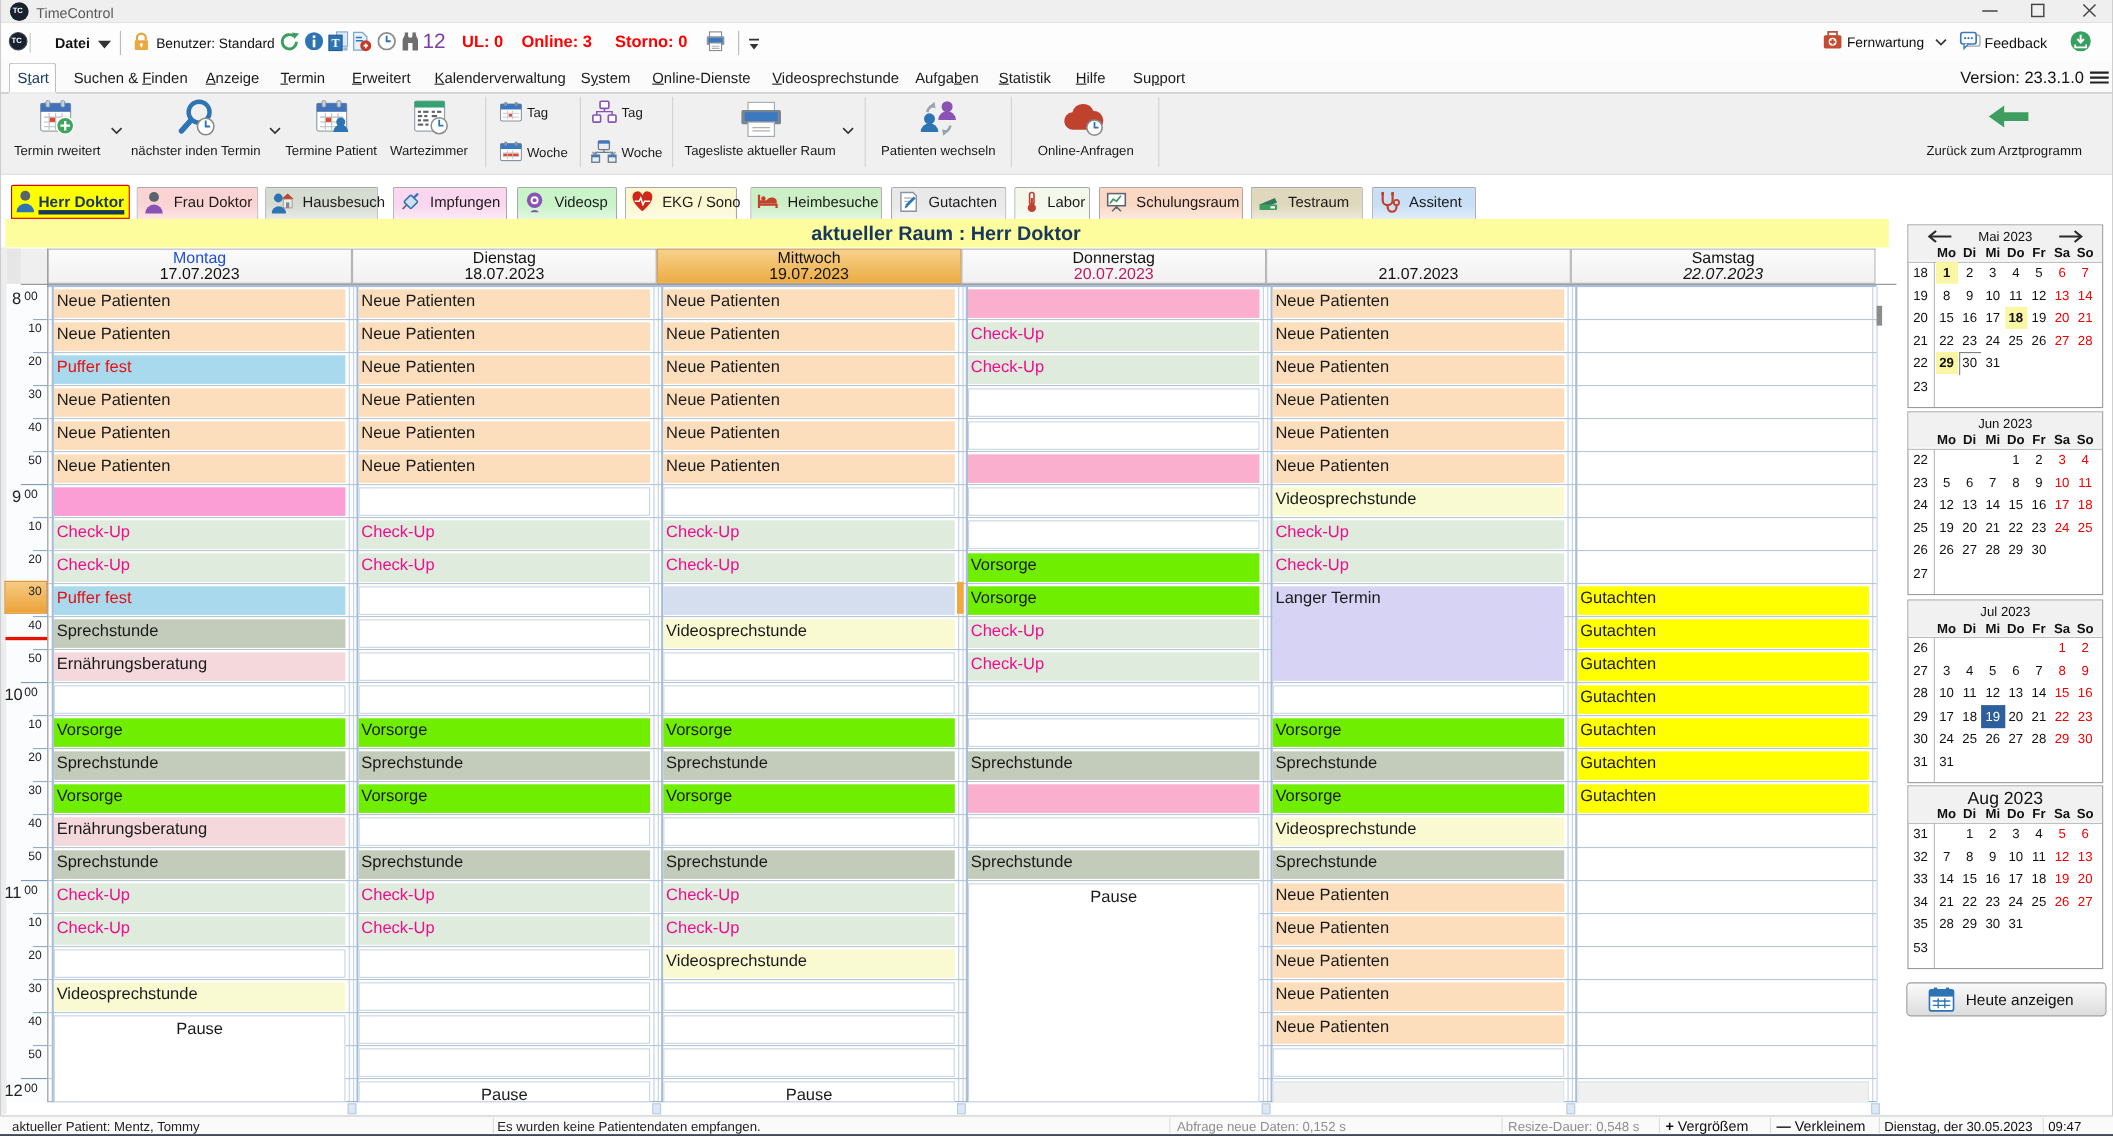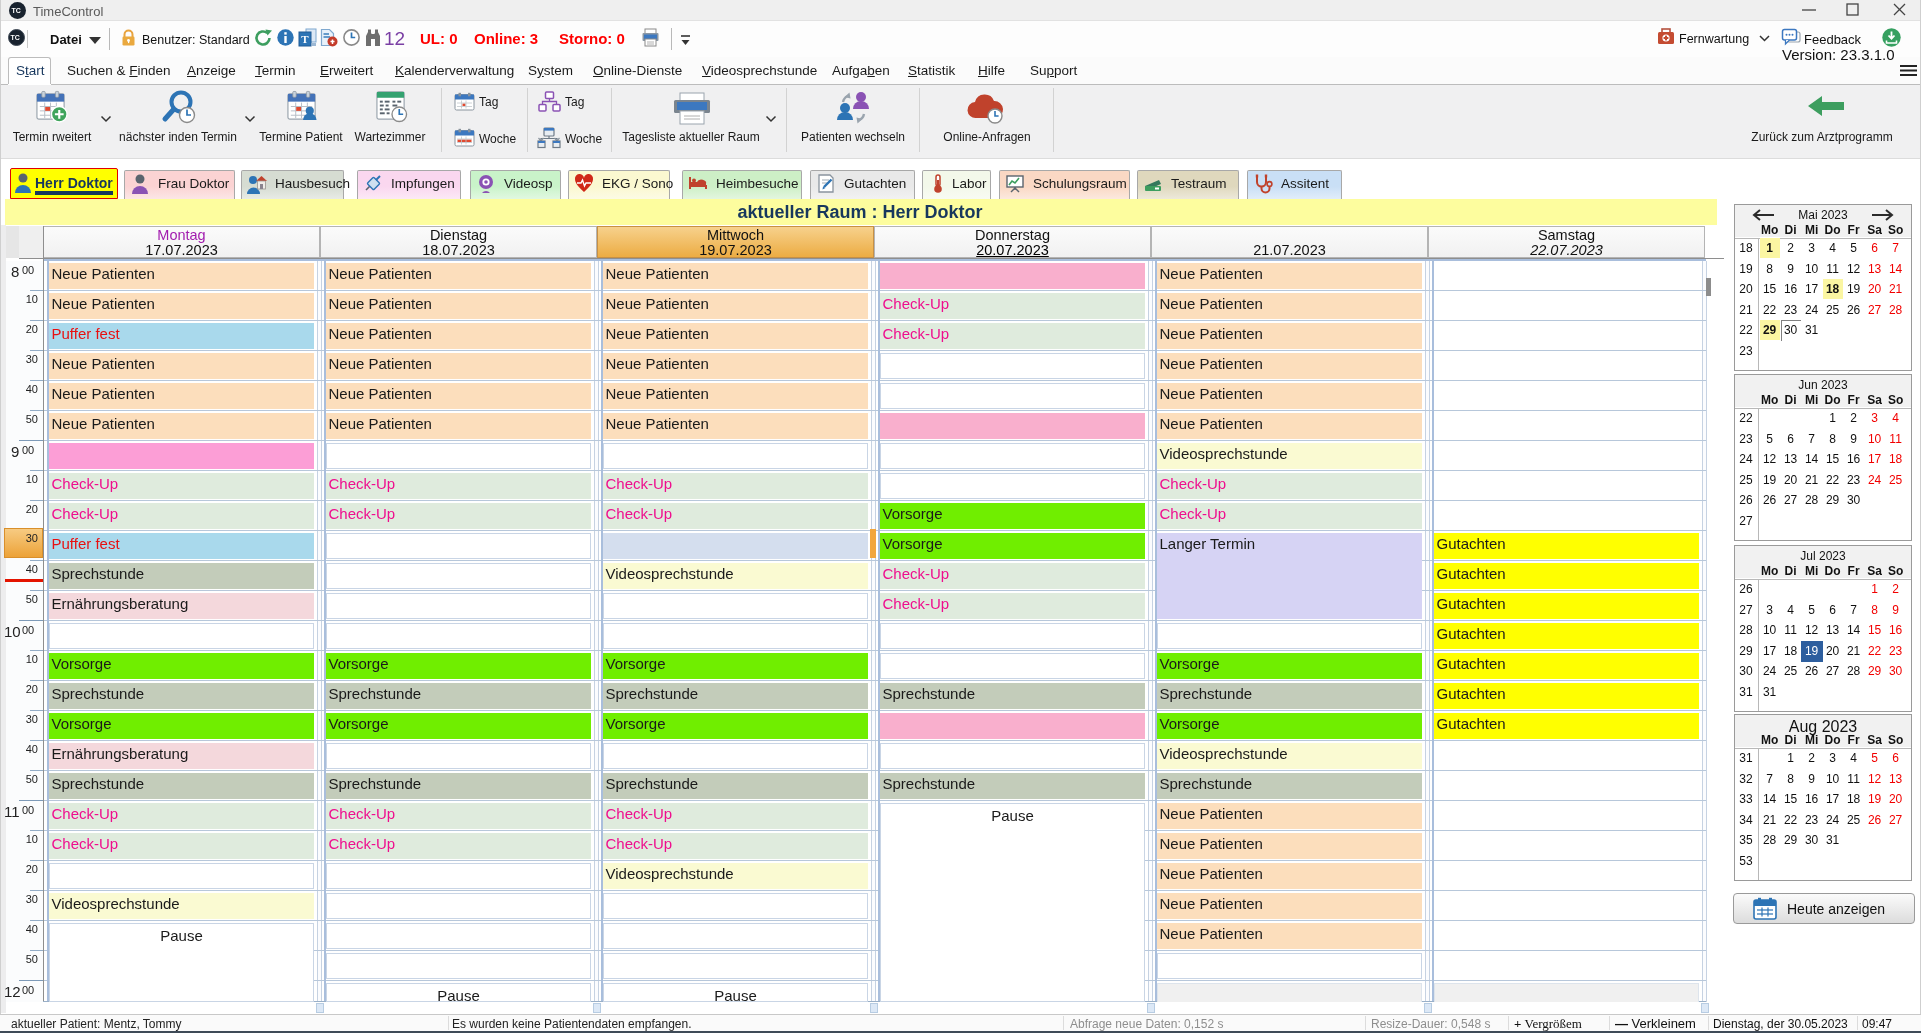--- a/index.html
+++ b/index.html
@@ -117,21 +117,21 @@
 <div class="txt" style="left:255px;top:63px;font-size:13.5px;color:#1a1a1a;"><span style="text-decoration:underline;">T</span>ermin</div>
 <div class="txt" style="left:320px;top:63px;font-size:13.5px;color:#1a1a1a;"><span style="text-decoration:underline;">E</span>rweitert</div>
 <div class="txt" style="left:395px;top:63px;font-size:13.5px;color:#1a1a1a;"><span style="text-decoration:underline;">K</span>alenderverwaltung</div>
 <div class="txt" style="left:528px;top:63px;font-size:13.5px;color:#1a1a1a;">S<span style="text-decoration:underline;">y</span>stem</div>
 <div class="txt" style="left:593px;top:63px;font-size:13.5px;color:#1a1a1a;"><span style="text-decoration:underline;">O</span>nline-Dienste</div>
 <div class="txt" style="left:702px;top:63px;font-size:13.5px;color:#1a1a1a;"><span style="text-decoration:underline;">V</span>ideosprechstunde</div>
 <div class="txt" style="left:832px;top:63px;font-size:13.5px;color:#1a1a1a;">Aufga<span style="text-decoration:underline;">b</span>en</div>
 <div class="txt" style="left:908px;top:63px;font-size:13.5px;color:#1a1a1a;"><span style="text-decoration:underline;">S</span>tatistik</div>
 <div class="txt" style="left:978px;top:63px;font-size:13.5px;color:#1a1a1a;"><span style="text-decoration:underline;">H</span>ilfe</div>
 <div class="txt" style="left:1030px;top:63px;font-size:13.5px;color:#1a1a1a;">Su<span style="text-decoration:underline;">p</span>port</div>
-<div class="txt" style="left:1782px;top:46px;font-size:15px;color:#111;">Version: 23.3.1.0</div>
+<div class="txt" style="left:1782px;top:62px;font-size:15px;color:#111;">Version: 23.3.1.0</div>
 <svg class="abs" style="left:1899px;top:63px;" width="19" height="15">
       <line x1="1" y1="3" x2="18" y2="3" stroke="#222" stroke-width="2"></line>
       <line x1="1" y1="7.5" x2="18" y2="7.5" stroke="#222" stroke-width="2"></line>
       <line x1="1" y1="12" x2="18" y2="12" stroke="#222" stroke-width="2"></line>
     </svg>
 <div class="abs" style="left:0;top:84px;width:1921px;height:75px;background:#f0f0f1;border-top:1px solid #bcbcbc;border-bottom:1px solid #dcdcdc;"></div>
 <div class="abs" style="left:8px;top:84px;width:43px;height:1px;background:#fff;"></div>
 <div class="abs" style="left:441px;top:88px;width:1px;height:64px;background:#d2d2d2;"></div>
 <div class="abs" style="left:527px;top:88px;width:1px;height:64px;background:#d2d2d2;"></div>
 <div class="abs" style="left:611px;top:88px;width:1px;height:64px;background:#d2d2d2;"></div>
@@ -377,31 +377,31 @@
       <circle cx="16.5" cy="11" r="2.4" fill="none" stroke="#c0422c" stroke-width="1.6"></circle>
       <rect x="2.8" y="1.5" width="2.4" height="3" fill="#c0422c"></rect>
       <rect x="11.8" y="1.5" width="2.4" height="3" fill="#c0422c"></rect>
     </svg>
 <div class="txt" style="left:1281px;top:176px;font-size:13.5px;color:#1a1a1a;">Assitent</div>
 <div class="abs" style="left:5px;top:199px;width:1712px;height:26px;background:#fdfd9e;"></div>
 <div class="txt" style="left:860px;top:202px;transform:translateX(-50%);font-size:18px;font-weight:bold;color:#17375d;">aktueller Raum : Herr Doktor</div>
 <div class="abs" style="left:6px;top:226px;width:37px;height:32px;background:#efefef;"></div>
 <div class="abs" style="left:6px;top:226px;width:13px;height:32px;background:#e6e6e6;"></div>
 <div class="abs" style="left:43px;top:226px;width:277px;height:32px;background:linear-gradient(#fbfbfb,#f1f1f1);border:1px solid #b4b4b4;"></div>
-<div class="txt" style="left:181.5px;top:227px;transform:translateX(-50%);font-size:14.5px;color:#a21caf;">Montag</div>
+<div class="txt" style="left:181.5px;top:227px;transform:translateX(-50%);font-size:14.5px;color:#1d4ed8;">Montag</div>
 <div class="txt" style="left:181.5px;top:242px;transform:translateX(-50%);font-size:14.5px;color:#111;">17.07.2023</div>
 <div class="abs" style="left:320px;top:226px;width:277px;height:32px;background:linear-gradient(#fbfbfb,#f1f1f1);border:1px solid #b4b4b4;"></div>
 <div class="txt" style="left:458.5px;top:227px;transform:translateX(-50%);font-size:14.5px;color:#111;">Dienstag</div>
 <div class="txt" style="left:458.5px;top:242px;transform:translateX(-50%);font-size:14.5px;color:#111;">18.07.2023</div>
 <div class="abs" style="left:597px;top:226px;width:277px;height:32px;background:linear-gradient(#f7d18c,#ecac43);border:1px solid #c79044;"></div>
 <div class="txt" style="left:735.5px;top:227px;transform:translateX(-50%);font-size:14.5px;color:#111;">Mittwoch</div>
 <div class="txt" style="left:735.5px;top:242px;transform:translateX(-50%);font-size:14.5px;color:#111;">19.07.2023</div>
 <div class="abs" style="left:874px;top:226px;width:277px;height:32px;background:linear-gradient(#fbfbfb,#f1f1f1);border:1px solid #b4b4b4;"></div>
 <div class="txt" style="left:1012.5px;top:227px;transform:translateX(-50%);font-size:14.5px;color:#111;">Donnerstag</div>
-<div class="txt" style="left:1012.5px;top:242px;transform:translateX(-50%);font-size:14.5px;color:#000000;text-decoration:underline;">20.07.2023</div>
+<div class="txt" style="left:1012.5px;top:242px;transform:translateX(-50%);font-size:14.5px;color:#be185d;">20.07.2023</div>
 <div class="abs" style="left:1151px;top:226px;width:277px;height:32px;background:linear-gradient(#fbfbfb,#f1f1f1);border:1px solid #b4b4b4;"></div>
 <div class="txt" style="left:1289.5px;top:227px;transform:translateX(-50%);font-size:14.5px;color:#111;margin-top:36px;">Freitag</div>
 <div class="txt" style="left:1289.5px;top:242px;transform:translateX(-50%);font-size:14.5px;color:#111;">21.07.2023</div>
 <div class="abs" style="left:1428px;top:226px;width:277px;height:32px;background:linear-gradient(#fbfbfb,#f1f1f1);border:1px solid #b4b4b4;"></div>
 <div class="txt" style="left:1566.5px;top:227px;transform:translateX(-50%);font-size:14.5px;color:#111;">Samstag</div>
 <div class="txt" style="left:1566.5px;top:242px;transform:translateX(-50%);font-size:14.5px;color:#111;font-style:italic;">22.07.2023</div>
 <div class="abs" style="left:19px;top:257.5px;width:1705px;height:1.5px;background:#8e8e8e;"></div>
 <div class="abs" style="left:43px;top:259px;width:1663px;height:2px;background:#a9bedc;"></div>
 <div class="abs" style="left:0;top:225px;width:6px;height:788px;background:#ededee;"></div>
 <div class="abs" style="left:6px;top:261px;width:37px;height:741px;background:#fbfcfd;"></div>
@@ -949,16 +949,16 @@
 <div class="abs" style="left:1063px;top:1016px;width:1px;height:14px;background:#dcdcdc;"></div>
 <div class="abs" style="left:1365px;top:1016px;width:1px;height:14px;background:#dcdcdc;"></div>
 <div class="abs" style="left:1508px;top:1016px;width:1px;height:14px;background:#dcdcdc;"></div>
 <div class="abs" style="left:1609px;top:1016px;width:1px;height:14px;background:#dcdcdc;"></div>
 <div class="abs" style="left:1708px;top:1016px;width:1px;height:14px;background:#dcdcdc;"></div>
 <div class="abs" style="left:1857px;top:1016px;width:1px;height:14px;background:#dcdcdc;"></div>
 <div class="txt" style="left:11px;top:1017px;font-size:12px;color:#222;">aktueller Patient: Mentz, Tommy</div>
 <div class="txt" style="left:452px;top:1017px;font-size:12px;color:#222;">Es wurden keine Patientendaten empfangen.</div>
 <div class="txt" style="left:1070px;top:1017px;font-size:12px;color:#8e8e8e;">Abfrage neue Daten: 0,152 s</div>
 <div class="txt" style="left:1371px;top:1017px;font-size:12px;color:#8e8e8e;">Resize-Dauer: 0,548 s</div>
-<div class="txt" style="left:1514px;top:1016px;font-size:13px;color:#111;font-family:Liberation Serif, serif;"><b>+</b> Vergrößem</div>
+<div class="txt" style="left:1514px;top:1016px;font-size:13px;color:#111;"><b>+</b> Vergrößem</div>
 <div class="txt" style="left:1615px;top:1016px;font-size:13px;color:#111;"><b>—</b> Verkleinem</div>
 <div class="txt" style="left:1713px;top:1017px;font-size:12px;color:#111;">Dienstag, der 30.05.2023</div>
 <div class="txt" style="left:1862px;top:1017px;font-size:12px;color:#111;">09:47</div>
 </div>
 </body></html>

